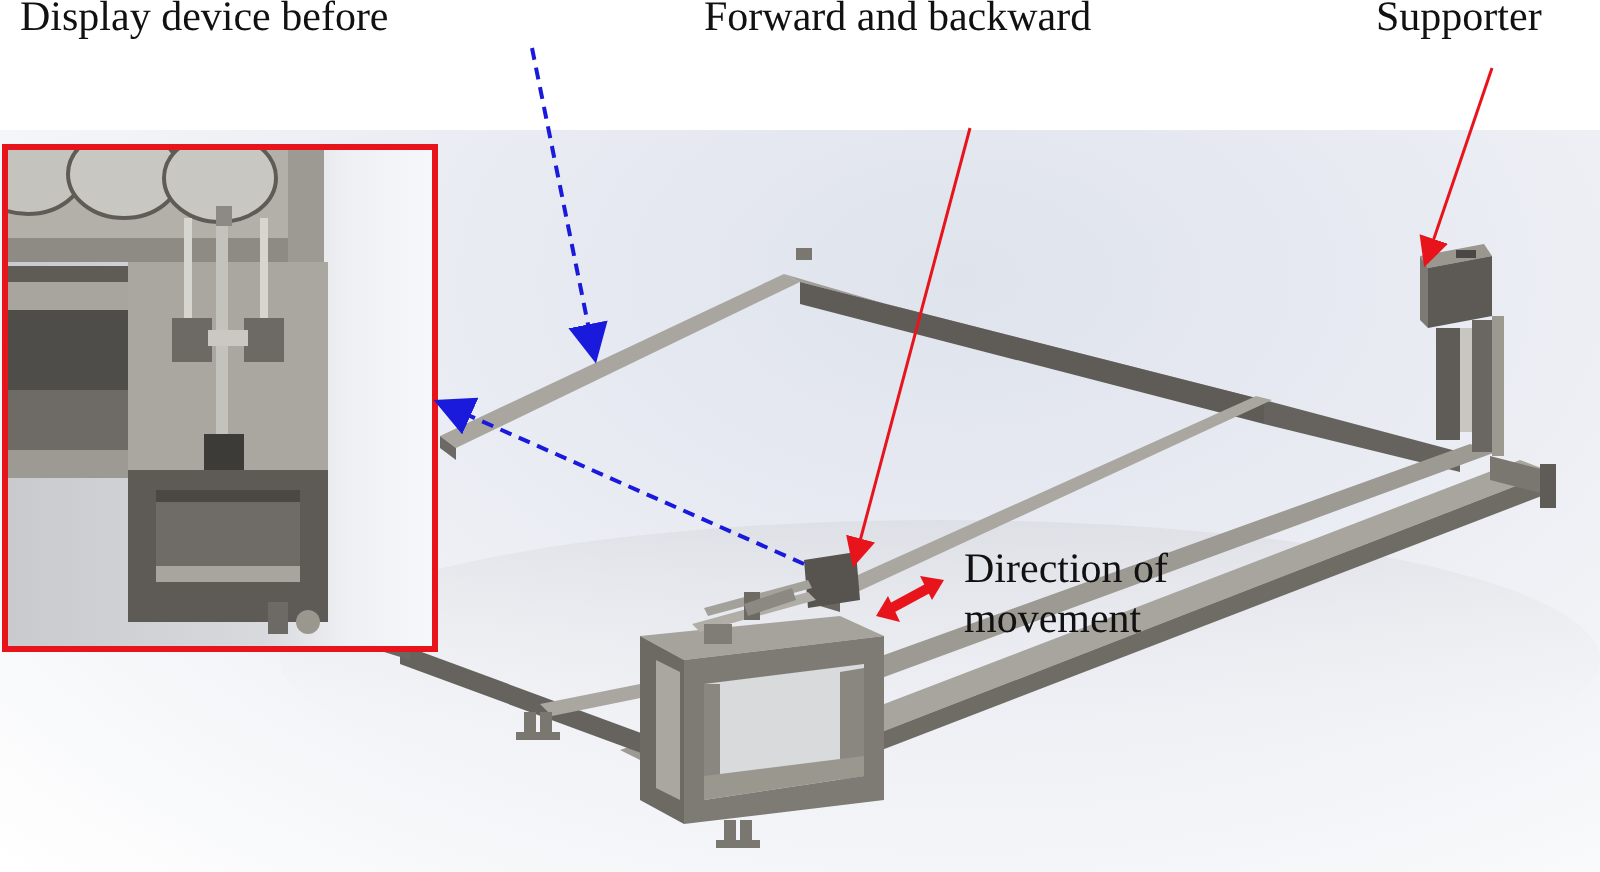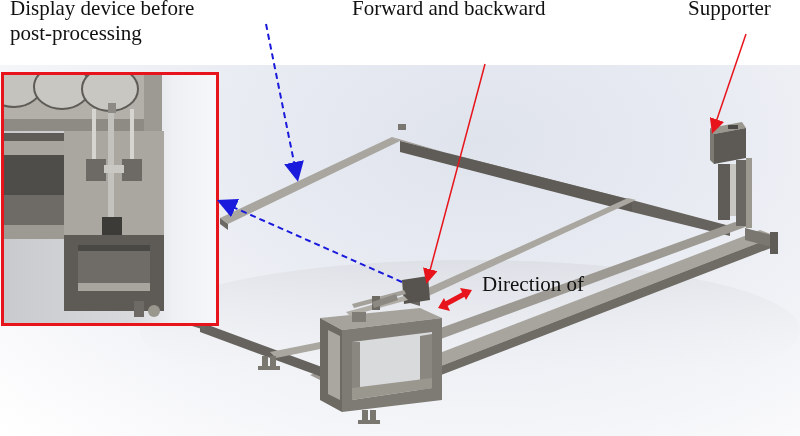--- a/index.html
+++ b/index.html
@@ -146,23 +146,23 @@
 
   <g>
     <line x1="444" y1="305" x2="468" y2="292" stroke="#e8141c" stroke-width="5"></line>
     <polygon points="472,290 460,288 466,300" fill="#e8141c"></polygon>
     <polygon points="438,308 450,311 444,298" fill="#e8141c"></polygon>
   </g>
 </svg>
 
 <div class="label" style="left:10px; top:-4px;">
   <div>Display device before</div>
-  <div>post-processing</div>
 </div>
 <div class="label" style="left:352px; top:-4px;">
   <div>Forward and backward</div>
 </div>
 <div class="label" style="left:688px; top:-4px;">
   <div>Supporter</div>
 </div>
 <div class="label" style="left:482px; top:272px;">
   <div>Direction of</div>
+  <div>movement</div>
 </div>
 
 </body></html>

